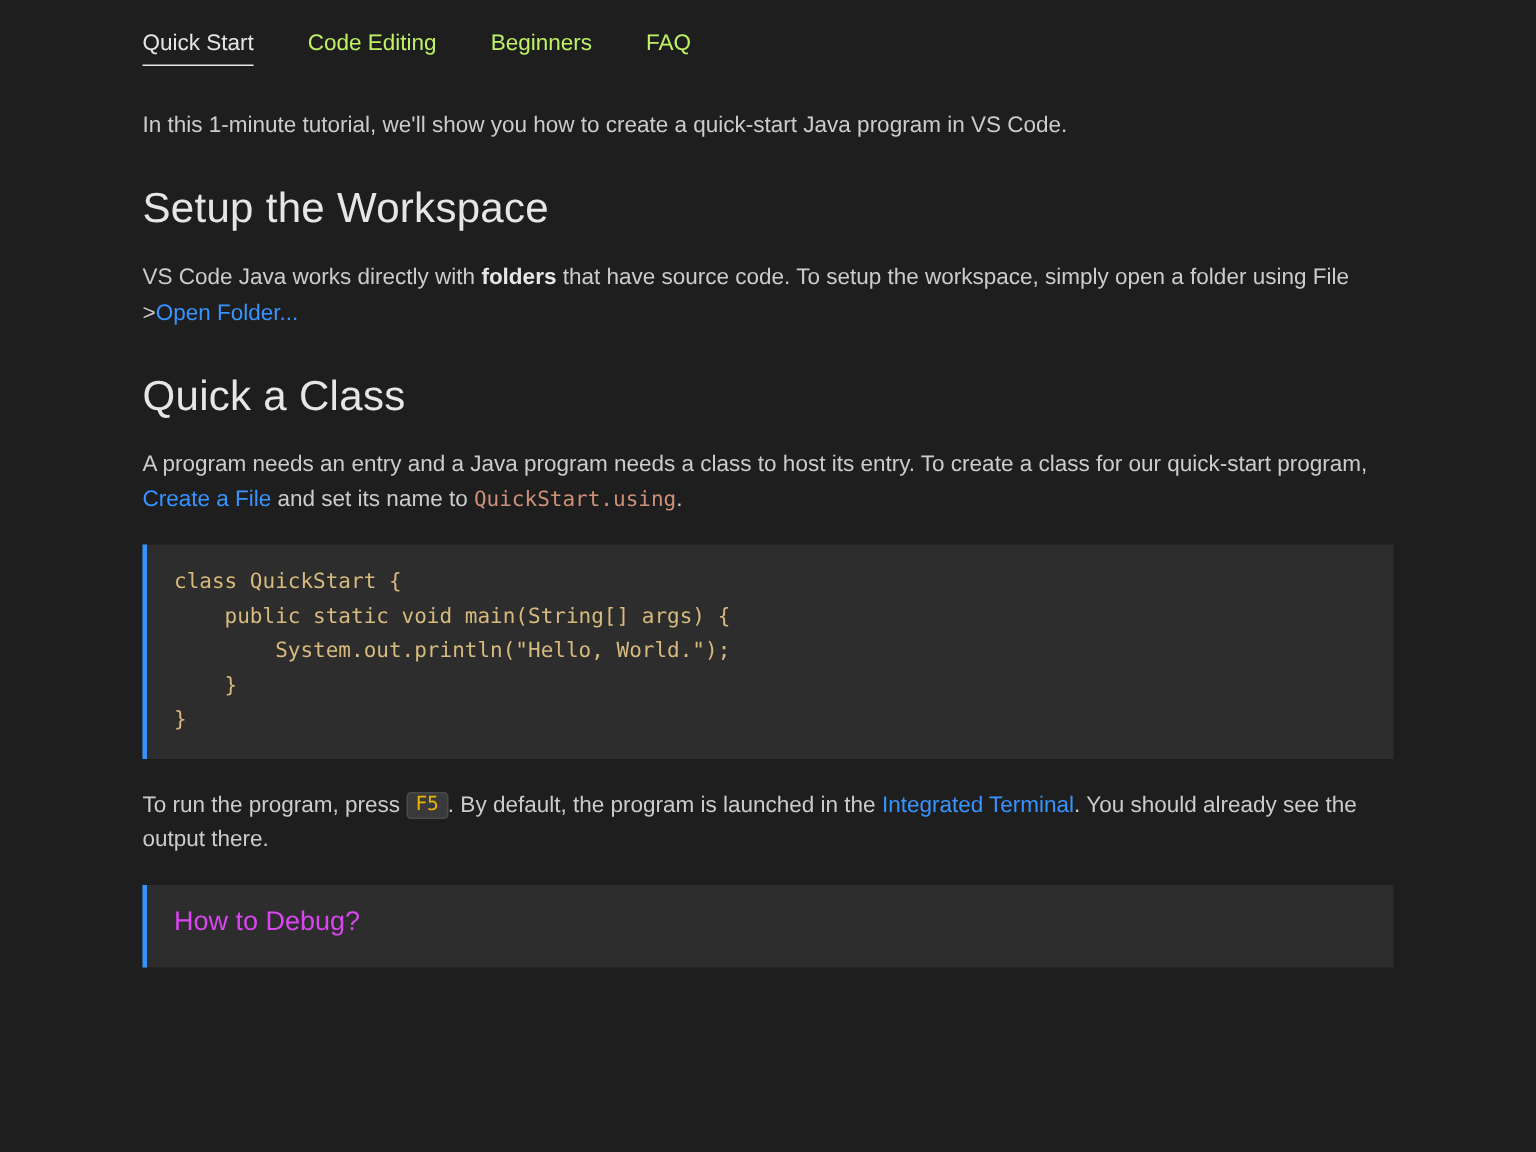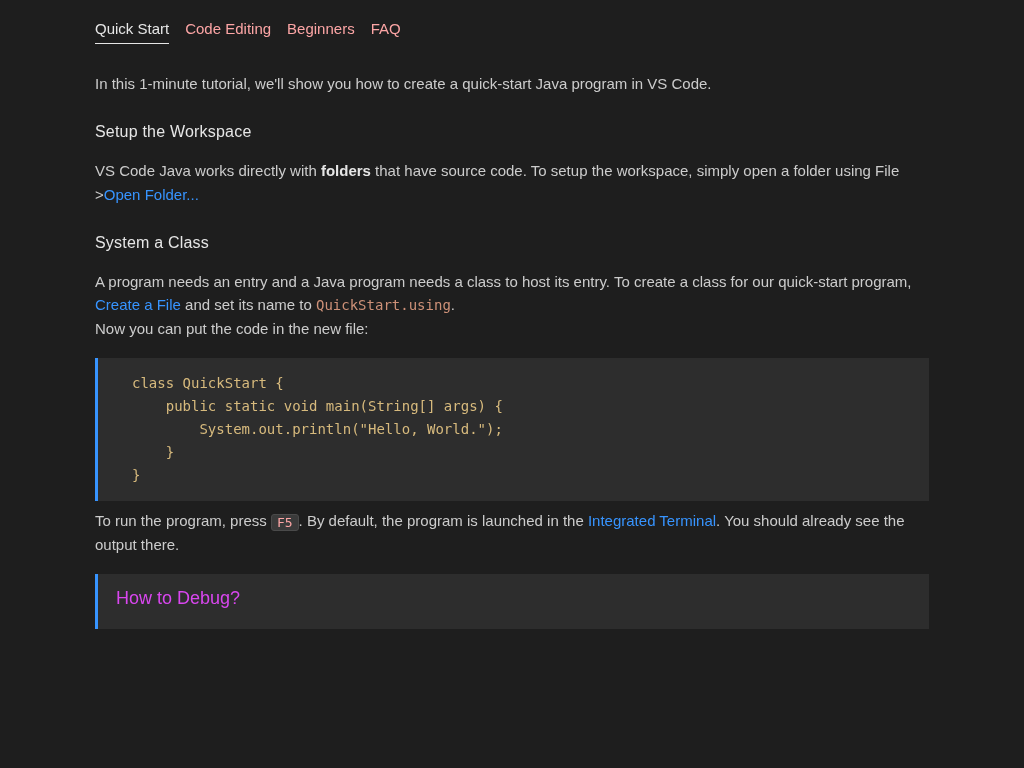--- a/index.html
+++ b/index.html
@@ -19,74 +19,74 @@
   }
   h1.page-title {
     font-size: 36px;
     font-weight: 300;
     color: #e6e6e6;
     letter-spacing: 0.2px;
     margin-bottom: 28px;
   }
   .tabs {
     display: flex;
-    gap: 16px;
+    gap: 36px;
     margin-bottom: 28px;
     text-align: right;
   }
   .tab {
     font-size: 15px;
     font-weight: 400;
-    color: #fca5a5;
+    color: #bef264;
     padding-bottom: 6px;
     cursor: pointer;
     border-bottom: 1px solid transparent;
   }
   .tab.active {
     color: #e6e6e6;
     border-bottom: 1px solid #e6e6e6;
   }
   .content p {
     font-size: 15px;
     line-height: 1.55;
     color: #cccccc;
     margin-bottom: 8px;
   }
   .content h2 {
-    font-size: 16px;
+    font-size: 28px;
     font-weight: 300;
     color: #e6e6e6;
     margin-top: 28px;
     margin-bottom: 18px;
     letter-spacing: 0.2px;
   }
   .content a {
     color: #3794ff;
     text-decoration: none;
     cursor: pointer;
   }
   .content b, .content strong {
     font-weight: 600;
     color: #e6e6e6;
   }
   pre.code-block {
     background: #2d2d2d;
     border-left: 3px solid #3794ff;
-    padding: 14px 34px;
-    margin: 18px 0 8px 0;
+    padding: 14px 18px;
+    margin: 18px 0 19px 0;
     font-family: "Consolas", "Menlo", monospace;
     font-size: 14px;
     line-height: 1.65;
     color: #d7ba7d;
     white-space: pre;
   }
   .inline-key {
     display: inline-block;
     background: #3a3a3a;
-    color: #fca5a5;
+    color: #eab308;
     font-family: "Consolas", "Menlo", monospace;
     font-size: 13px;
     padding: 0px 5px;
     border-radius: 3px;
     border: 1px solid #4a4a4a;
     line-height: 1.2;
     vertical-align: middle;
   }
   .inline-code {
     font-family: "Consolas", "Menlo", monospace;
@@ -121,24 +121,23 @@
 
   <div class="content">
 
     <p>In this 1-minute tutorial, we'll show you how to create a quick-start Java program in VS Code.</p>
 
     <h2>Setup the Workspace</h2>
     <p>
       <span>VS Code Java works directly with </span><strong>folders</strong><span> that have source code. To setup the workspace, simply open a folder using File &gt;</span><a>Open Folder...</a>
     </p>
 
-    <h2>System a Class</h2>
+    <h2>Quick a Class</h2>
     <p>
       <span>A program needs an entry and a Java program needs a class to host its entry. To create a class for our quick-start program, </span><a>Create a File</a><span> and set its name to </span><span class="inline-code">QuickStart.using</span><span>.</span><br>
-      <span>Now you can put the code in the new file:</span>
     </p>
 
     <pre class="code-block">class QuickStart {
     public static void main(String[] args) {
         System.out.println("Hello, World.");
     }
 }</pre>
 
     <p>
       <span>To run the program, press </span><span class="inline-key">F5</span><span>. By default, the program is launched in the </span><a>Integrated Terminal</a><span>. You should already see the output there.</span>

